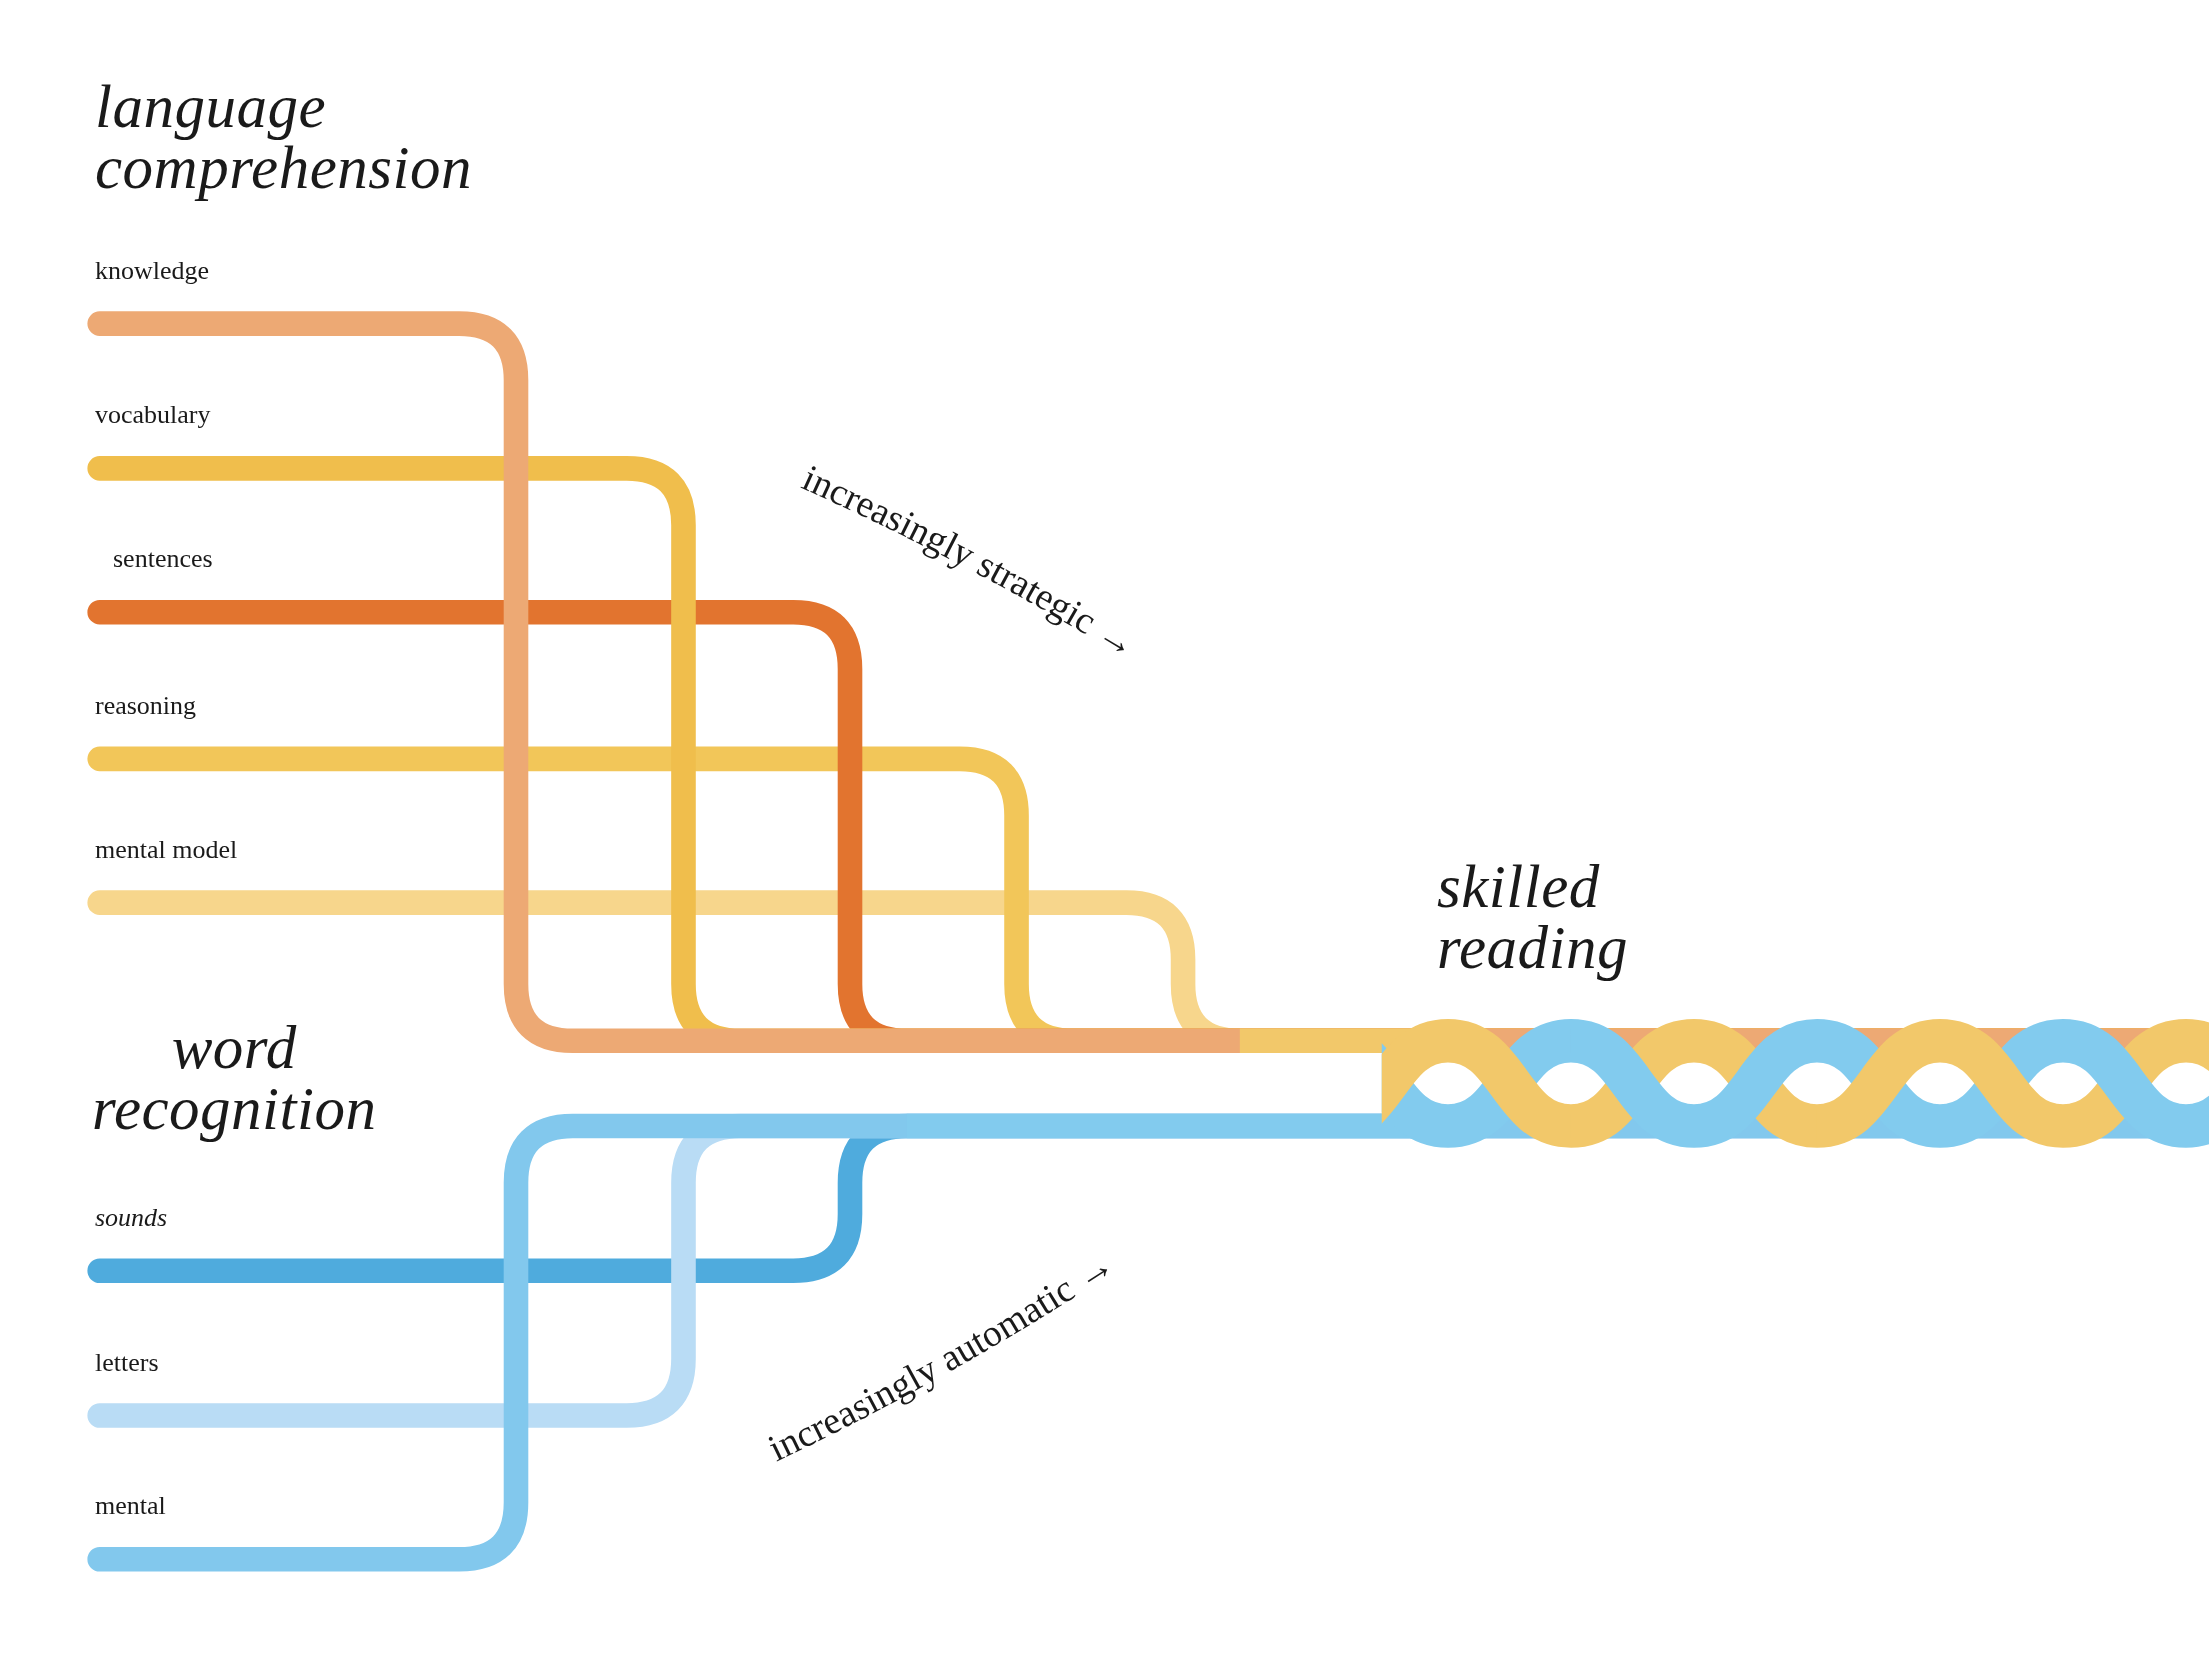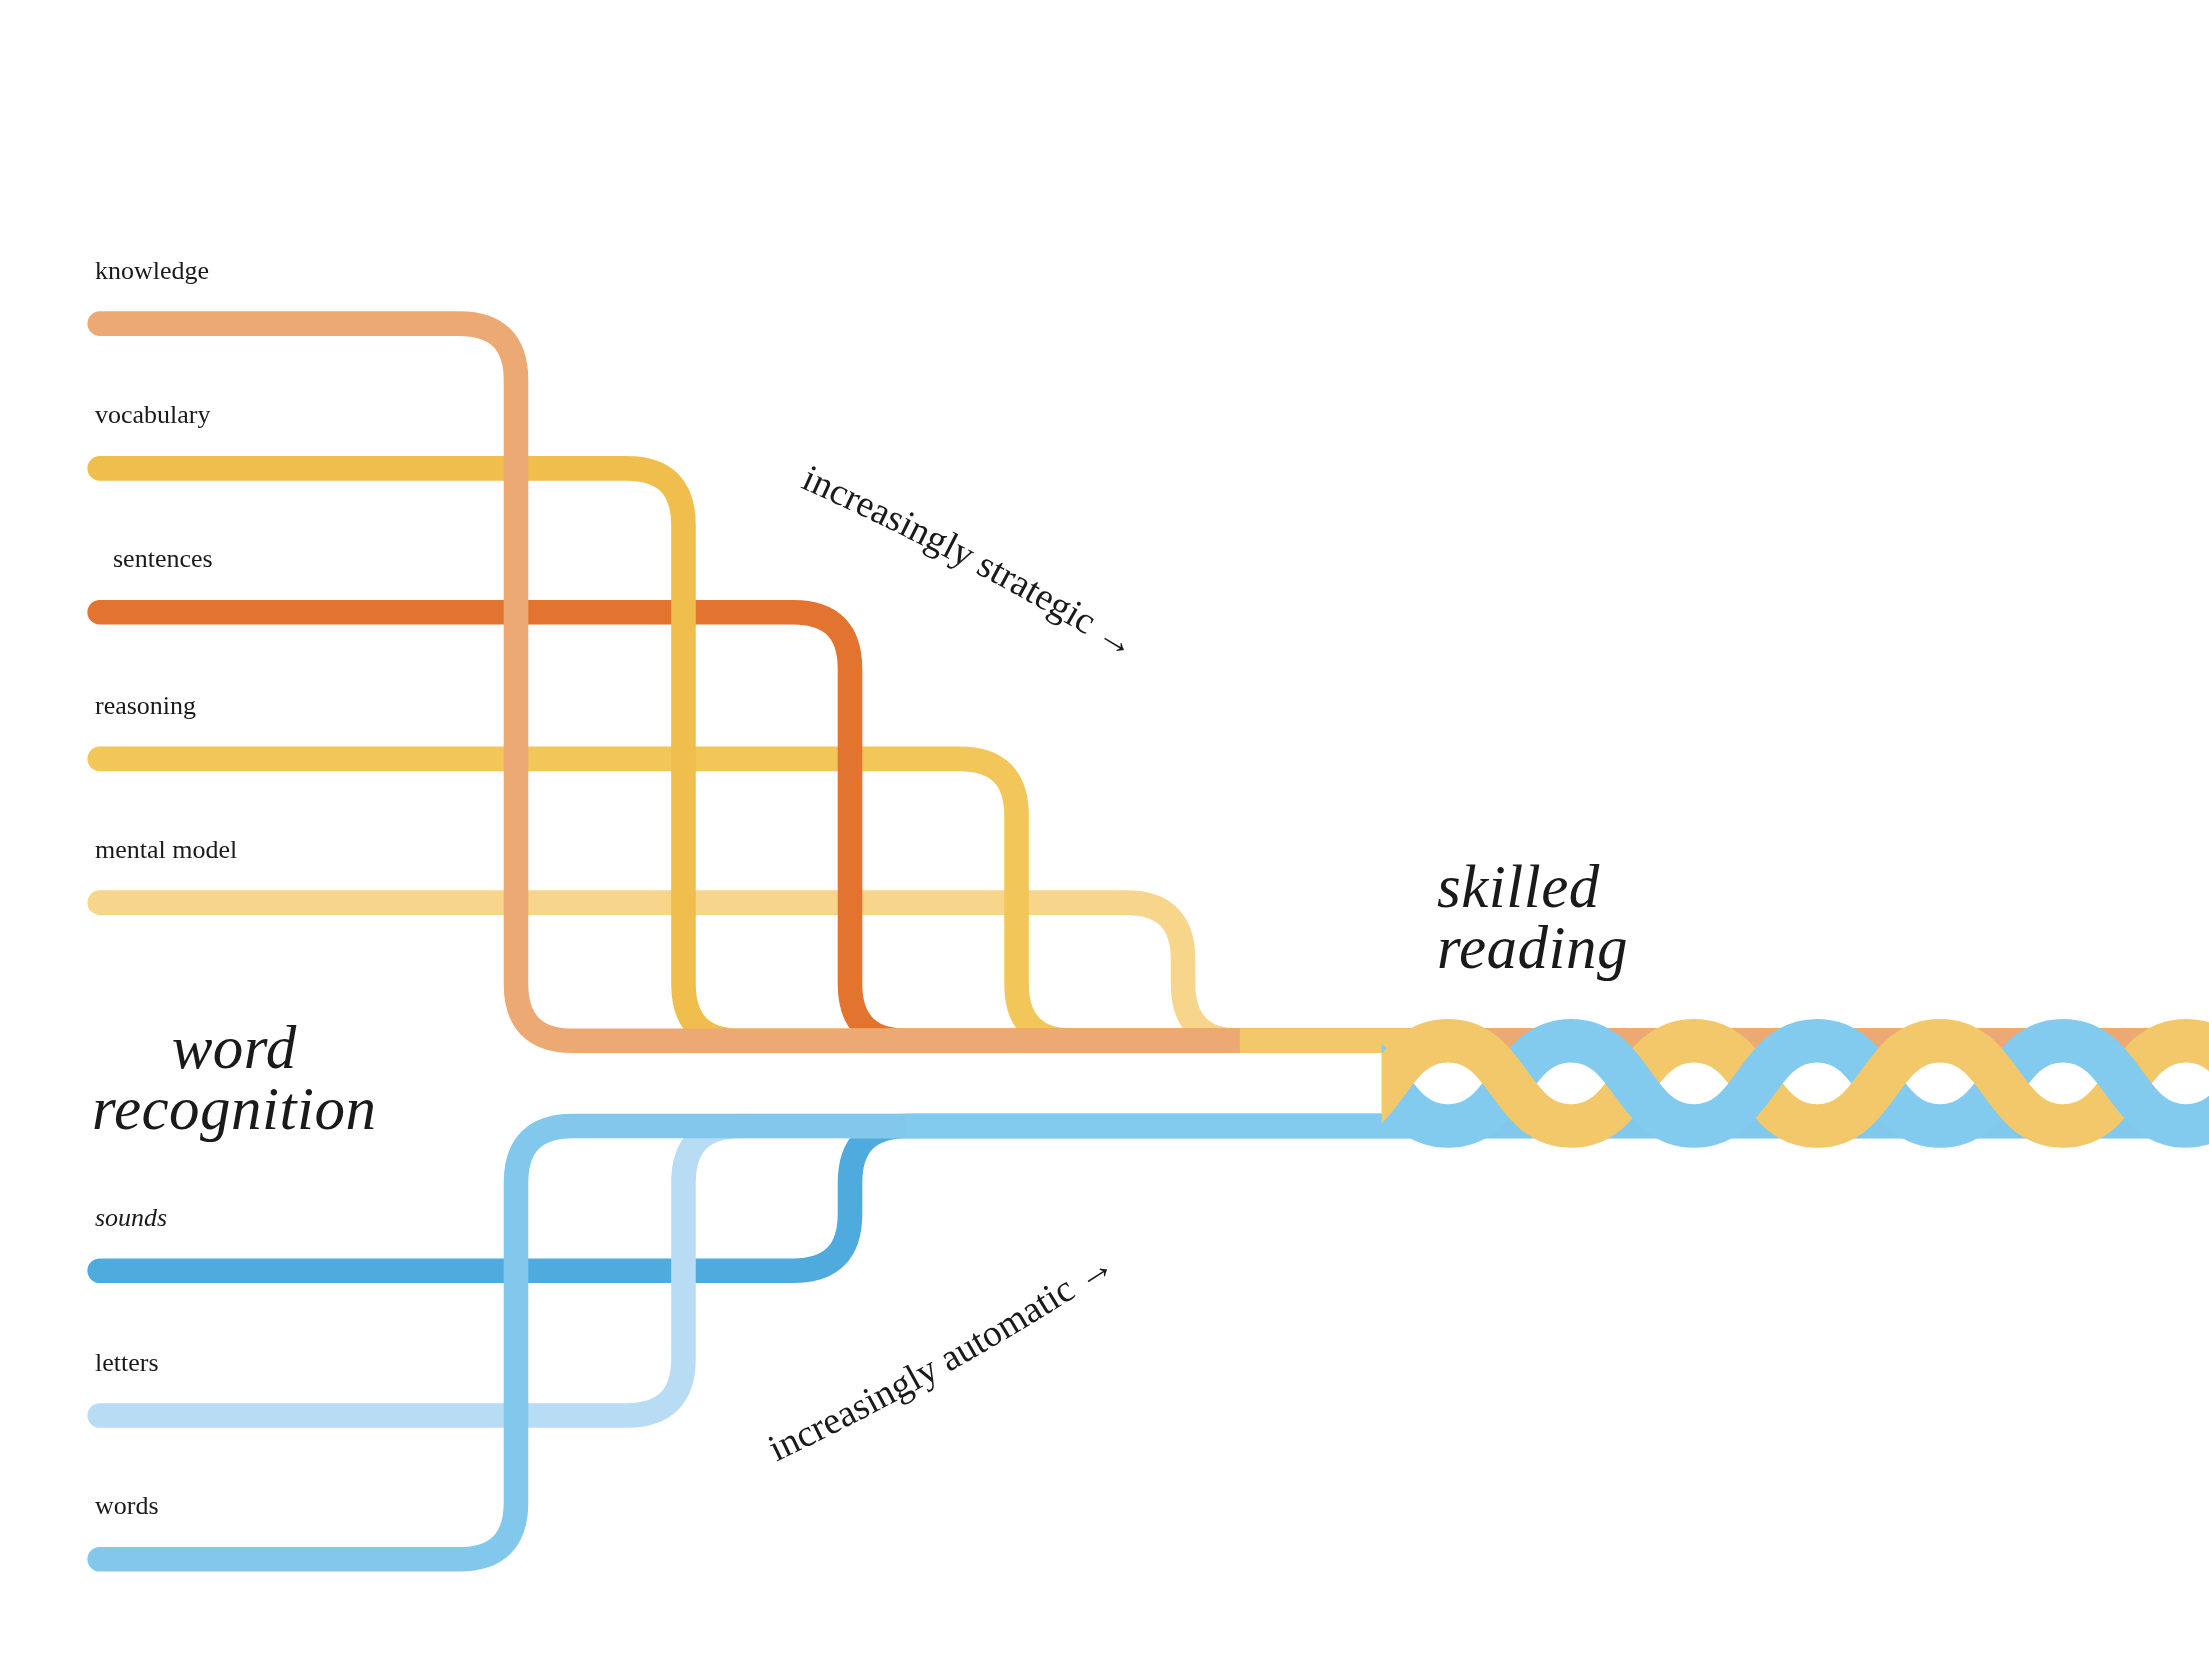--- a/index.html
+++ b/index.html
@@ -109,32 +109,34 @@
     </g>
 
     <text class="arc-path-text">
       <textPath href="#arc-strategic" startOffset="0">increasingly strategic →</textPath>
     </text>
     <text class="arc-path-text">
       <textPath href="#arc-automatic" startOffset="0">increasingly automatic →</textPath>
     </text>
   </svg>
 
+  <div class="group-title" id="title-language">language
+comprehension</div>
 
   <div class="group-title" id="title-word">word
 recognition</div>
 
   <div class="group-title" id="title-skilled">skilled
 reading</div>
 
   <div id="labels">
       <div class="strand-label" style="left: 95px; top: 256px;">knowledge</div>
       <div class="strand-label" style="left: 95px; top: 400px;">vocabulary</div>
       <div class="strand-label" style="left: 104px; top: 544px; margin-left: 9px;">sentences</div>
       <div class="strand-label" style="left: 95px; top: 691px;">reasoning</div>
       <div class="strand-label" style="left: 95px; top: 835px; text-align: center;">mental model</div>
       <div class="strand-label" style="left: 95px; top: 1203px; font-style: italic;">sounds</div>
       <div class="strand-label" style="left: 95px; top: 1348px;">letters</div>
-      <div class="strand-label" style="left: 95px; top: 1491px;">words</div>
+      <div class="strand-label" style="left: 95px; top: 1491px;">mental</div>
     </div>
 
 </div>
 
 
 </body></html>

